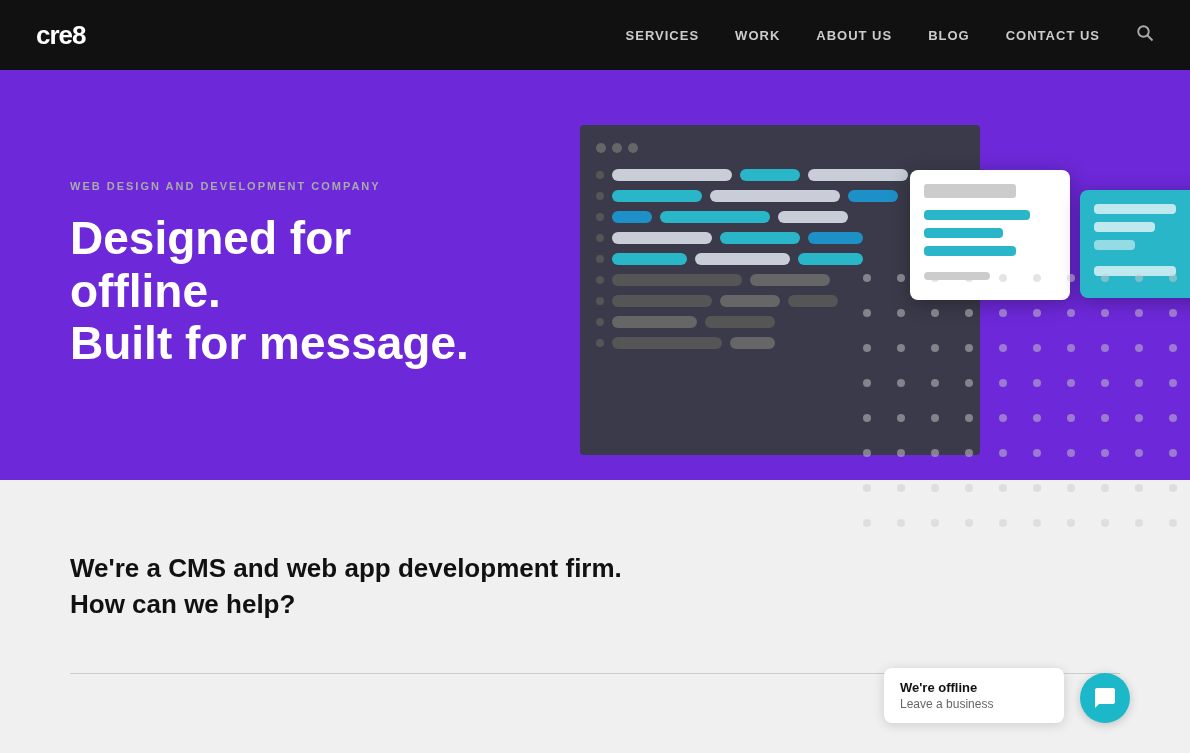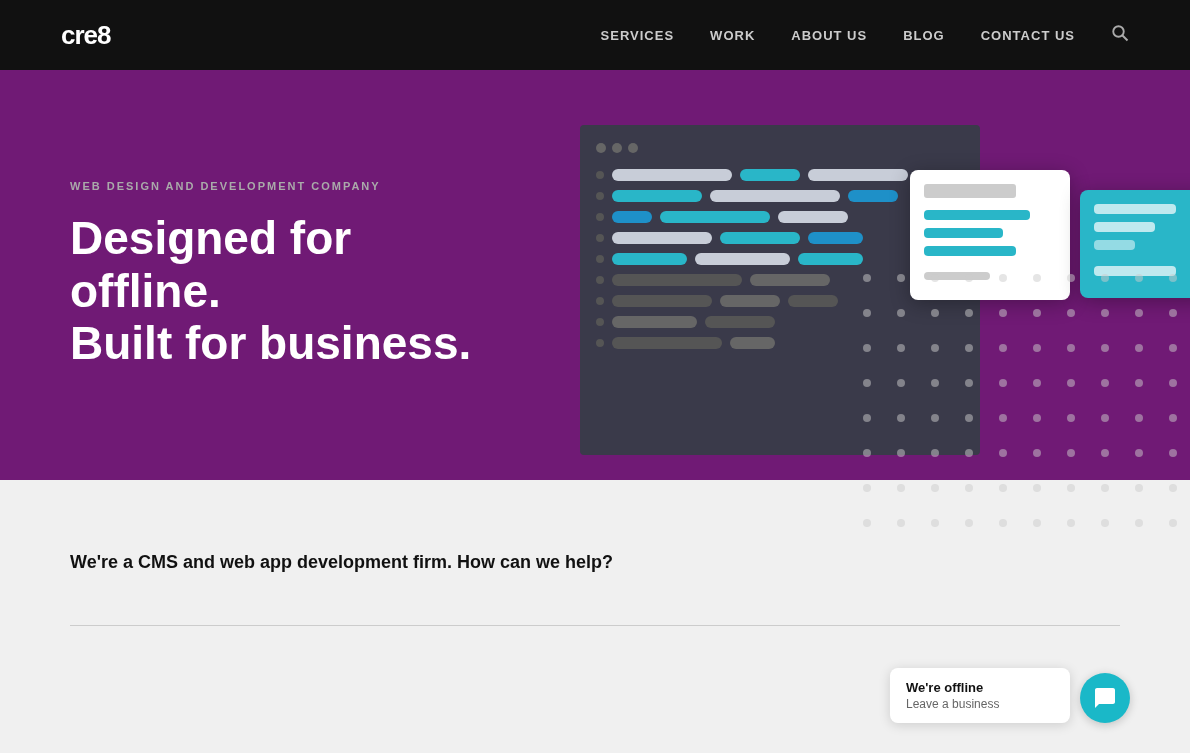--- a/index.html
+++ b/index.html
@@ -4,21 +4,21 @@
   <style>
     *, *::before, *::after { box-sizing: border-box; margin: 0; padding: 0; }
     body { font-family: 'Arial', sans-serif; background: #f0f0f0; overflow-x: hidden; width: 1190px; }
 
     
     header {
       background: #111;
       display: flex;
       align-items: center;
       justify-content: space-between;
-      padding: 0 61px;
+      padding: 0 36px;
       height: 70px;
       position: relative;
       z-index: 10;
     }
     .logo {
       color: #fff;
       font-size: 26px;
       font-weight: 700;
       letter-spacing: -1px;
     }
@@ -37,21 +37,21 @@
       text-transform: uppercase;
     }
     .search-icon-wrap {
       color: #ccc;
       font-size: 18px;
       cursor: pointer;
     }
 
     
     .hero {
-      background: #701a75;
+      background: #6d28d9;
       position: relative;
       min-height: 410px;
       display: flex;
       align-items: center;
       overflow: hidden;
     }
     .hero-text {
       padding: 60px 60px 60px 70px;
       z-index: 2;
       max-width: 540px;
@@ -218,21 +218,21 @@
     }
 
     
     .intro-section {
       background: #f0f0f0;
       padding: 70px 70px 50px 70px;
       position: relative;
       min-height: 220px;
     }
     .intro-text {
-      font-size: 18px;
+      font-size: 26px;
       font-weight: 700;
       color: #111;
       max-width: 560px;
       line-height: 1.4;
     }
     .intro-divider {
       border: none;
       border-top: 1px solid #ccc;
       margin-top: 50px;
     }
@@ -244,21 +244,21 @@
       text-align: center;
     }
 
     
     .chat-widget {
       position: fixed;
       bottom: 30px;
       right: 60px;
       display: flex;
       align-items: flex-end;
-      gap: 10px;
+      gap: 16px;
       z-index: 100;
     }
     .chat-bubble {
       background: #fff;
       border-radius: 8px;
       padding: 12px 16px;
       box-shadow: 0 2px 12px rgba(0,0,0,0.15);
       min-width: 180px;
     }
     .chat-bubble-title {
@@ -307,21 +307,21 @@
       </svg>
     </div>
   </nav>
 </header>
 
 <section class="hero">
   <div class="hero-text">
     <div class="hero-subtitle">WEB DESIGN AND DEVELOPMENT COMPANY</div>
     <h1 class="hero-title">
       <span>Designed for offline.</span><br>
-      <span>Built for business.</span>
+      <span>Built for message.</span>
     </h1>
   </div>
 
   <div class="hero-illustration">
 
     <div class="editor-mockup">
       <div class="editor-dots">
         <div class="editor-dot"></div>
         <div class="editor-dot"></div>
         <div class="editor-dot"></div>

